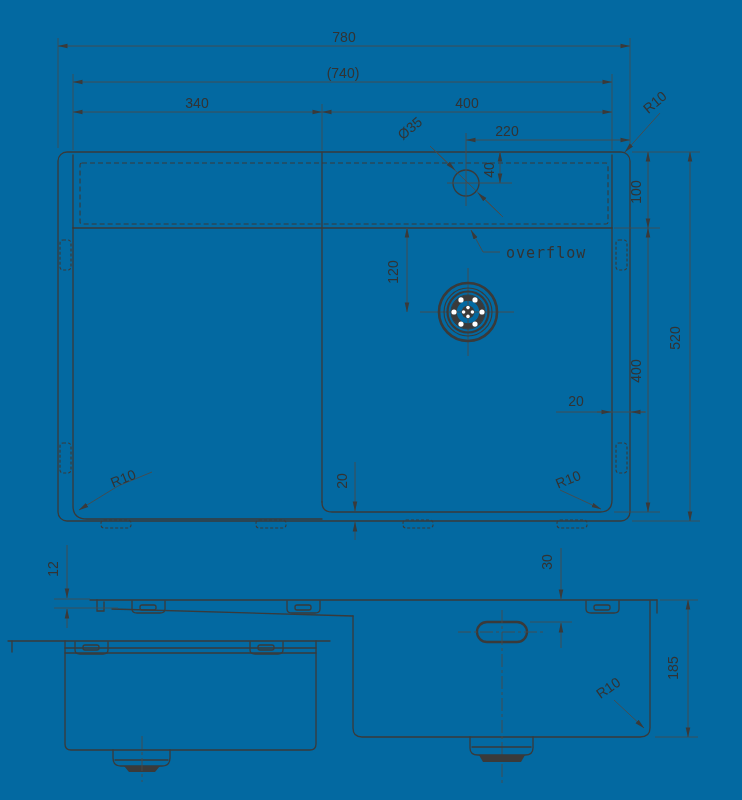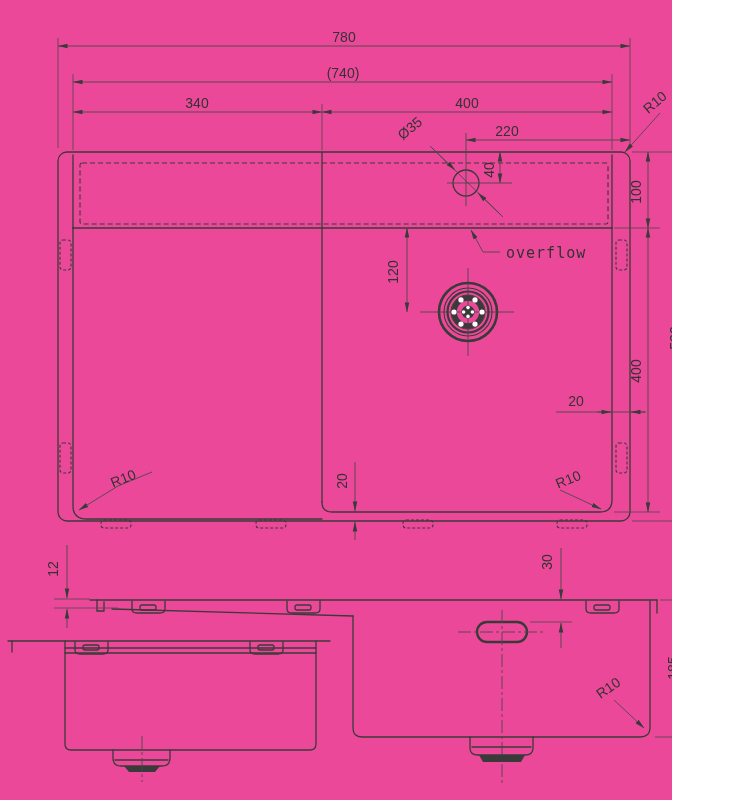--- a/index.html
+++ b/index.html
@@ -1,16 +1,16 @@
 <!DOCTYPE html>
 <html><head>
 <meta charset="utf-8">
 <style>
   html,body{margin:0;padding:0;background:#fff;}
-  .sheet{width:672px;height:800px;background:#ec4899;position:relative;overflow:hidden;}
+  .sheet{width:742px;height:800px;background:#0369a1;position:relative;overflow:hidden;}
   svg{display:block;}
   text{font-family:"Liberation Sans",sans-serif;font-size:14px;fill:#333;}
   text.mono{font-family:"DejaVu Sans Mono",monospace;font-size:15px;letter-spacing:1px;}
   .obj{stroke:#3a3a3a;stroke-width:1.3;fill:none;stroke-linecap:round;}
   .obj-thick{stroke:#3a3a3a;stroke-width:2.3;fill:none;}
   .dim{stroke:#4a4a4a;stroke-width:0.9;fill:none;}
   .ext{stroke:#4a4a4a;stroke-width:0.8;fill:none;}
   .dash{stroke:#3a3a3a;stroke-width:1.1;fill:none;stroke-dasharray:5 3;}
   .clipdash{stroke:#3a3a3a;stroke-width:1.1;fill:none;stroke-dasharray:3 2;}
   .cline{stroke:#4a4a4a;stroke-width:0.9;fill:none;stroke-dasharray:13 3 3 3;}

